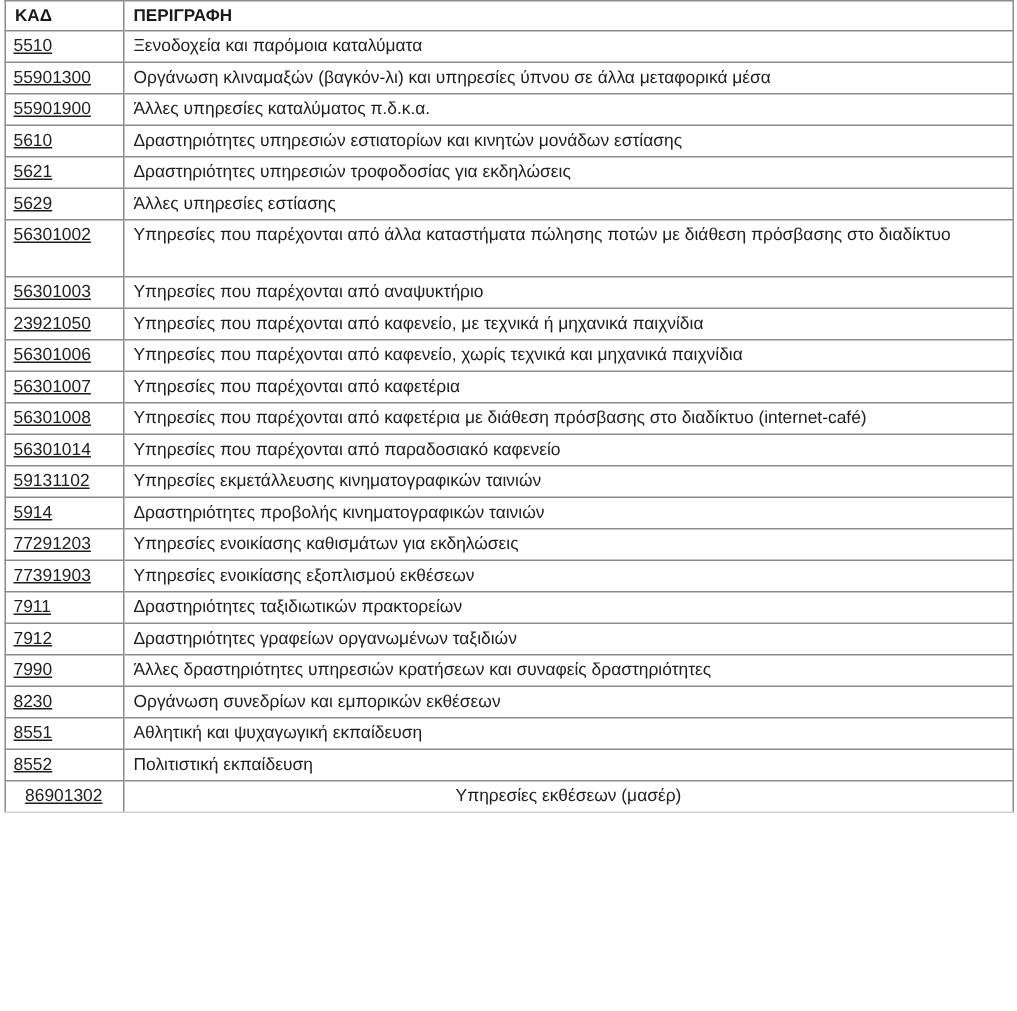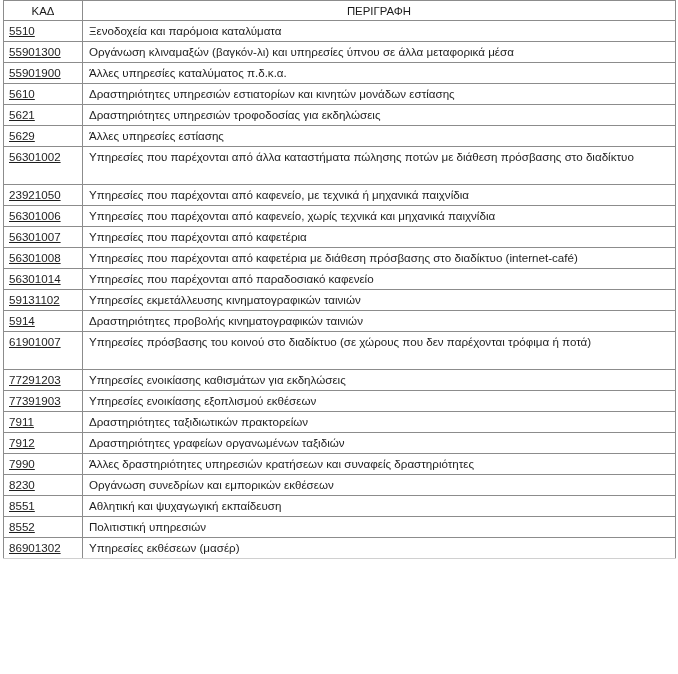--- a/index.html
+++ b/index.html
@@ -28,22 +28,22 @@
     .kad-table col.c2 { width: 593px; }
     .kad-table th,
     .kad-table td {
       border: 1.5px solid #8c8c8c;
       padding: 0 6px;
       vertical-align: middle;
       line-height: 16px;
     }
     .kad-table th {
       height: 19px;
-      font-weight: normal;
-      text-align: center;
+      font-weight: bold;
+      text-align: left;
       font-size: 11.4px;
       color: #1a1a1a;
     }
     .kad-table td {
       height: 20px;
       text-align: left;
     }
     .kad-table tr.double td {
       height: 35px;
       vertical-align: top;
@@ -52,20 +52,21 @@
     .kad-table td.code {
       padding-left: 5px;
       text-decoration: underline;
     }
     .kad-table td.desc.justify {
       text-align: justify;
       text-align-last: left;
     }
     .kad-table tr.last td {
       border-bottom-color: #d0d0d0;
+      text-align: center;
     }
   </style>
 </head>
 <body>
 
 <table class="kad-table">
   <colgroup>
     <col class="c1">
     <col class="c2">
   </colgroup>
@@ -98,20 +99,24 @@
       </tr>
     <tr>
         <td class="code">5629</td>
         <td class="desc">Άλλες υπηρεσίες εστίασης</td>
       </tr>
     <tr class="double">
         <td class="code">56301002</td>
         <td class="desc">Υπηρεσίες που παρέχονται από άλλα καταστήματα πώλησης ποτών με διάθεση πρόσβασης στο διαδίκτυο</td>
       </tr>
     <tr>
+        <td class="code">56301003</td>
+        <td class="desc">Υπηρεσίες που παρέχονται από αναψυκτήριο</td>
+      </tr>
+    <tr>
         <td class="code">23921050</td>
         <td class="desc">Υπηρεσίες που παρέχονται από καφενείο, με τεχνικά ή μηχανικά παιχνίδια</td>
       </tr>
     <tr>
         <td class="code">56301006</td>
         <td class="desc">Υπηρεσίες που παρέχονται από καφενείο, χωρίς τεχνικά και μηχανικά παιχνίδια</td>
       </tr>
     <tr>
         <td class="code">56301007</td>
         <td class="desc">Υπηρεσίες που παρέχονται από καφετέρια</td>
@@ -124,24 +129,20 @@
         <td class="code">56301014</td>
         <td class="desc">Υπηρεσίες που παρέχονται από παραδοσιακό καφενείο</td>
       </tr>
     <tr>
         <td class="code">59131102</td>
         <td class="desc">Υπηρεσίες εκμετάλλευσης κινηματογραφικών ταινιών</td>
       </tr>
     <tr>
         <td class="code">5914</td>
         <td class="desc">Δραστηριότητες προβολής κινηματογραφικών ταινιών</td>
-      </tr>
-    <tr class="double">
-        <td class="code">61901007</td>
-        <td class="desc justify">Υπηρεσίες πρόσβασης του κοινού στο διαδίκτυο (σε χώρους που δεν παρέχονται τρόφιμα ή ποτά)</td>
       </tr>
     <tr>
         <td class="code">77291203</td>
         <td class="desc">Υπηρεσίες ενοικίασης καθισμάτων για εκδηλώσεις</td>
       </tr>
     <tr>
         <td class="code">77391903</td>
         <td class="desc">Υπηρεσίες ενοικίασης εξοπλισμού εκθέσεων</td>
       </tr>
     <tr>
@@ -159,20 +160,20 @@
     <tr>
         <td class="code">8230</td>
         <td class="desc">Οργάνωση συνεδρίων και εμπορικών εκθέσεων</td>
       </tr>
     <tr>
         <td class="code">8551</td>
         <td class="desc">Αθλητική και ψυχαγωγική εκπαίδευση</td>
       </tr>
     <tr>
         <td class="code">8552</td>
-        <td class="desc">Πολιτιστική υπηρεσιών</td>
+        <td class="desc">Πολιτιστική εκπαίδευση</td>
       </tr>
     <tr class="last">
         <td class="code">86901302</td>
         <td class="desc">Υπηρεσίες εκθέσεων (μασέρ)</td>
       </tr>
   </tbody>
 </table>
 
 </body></html>

